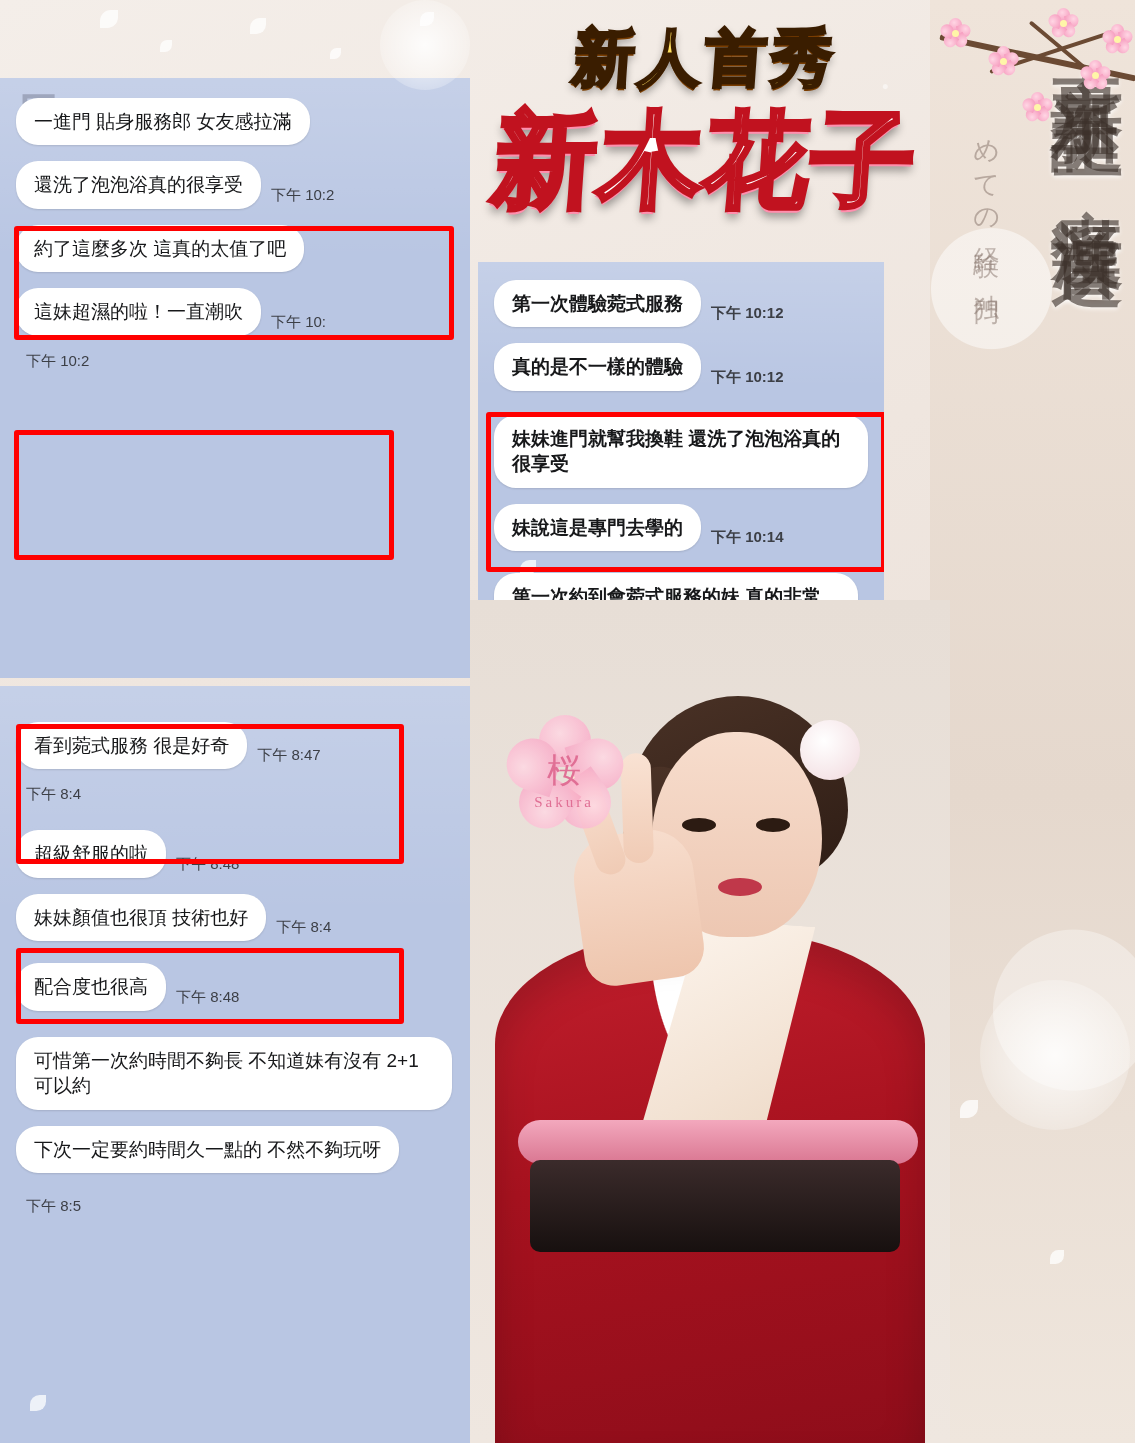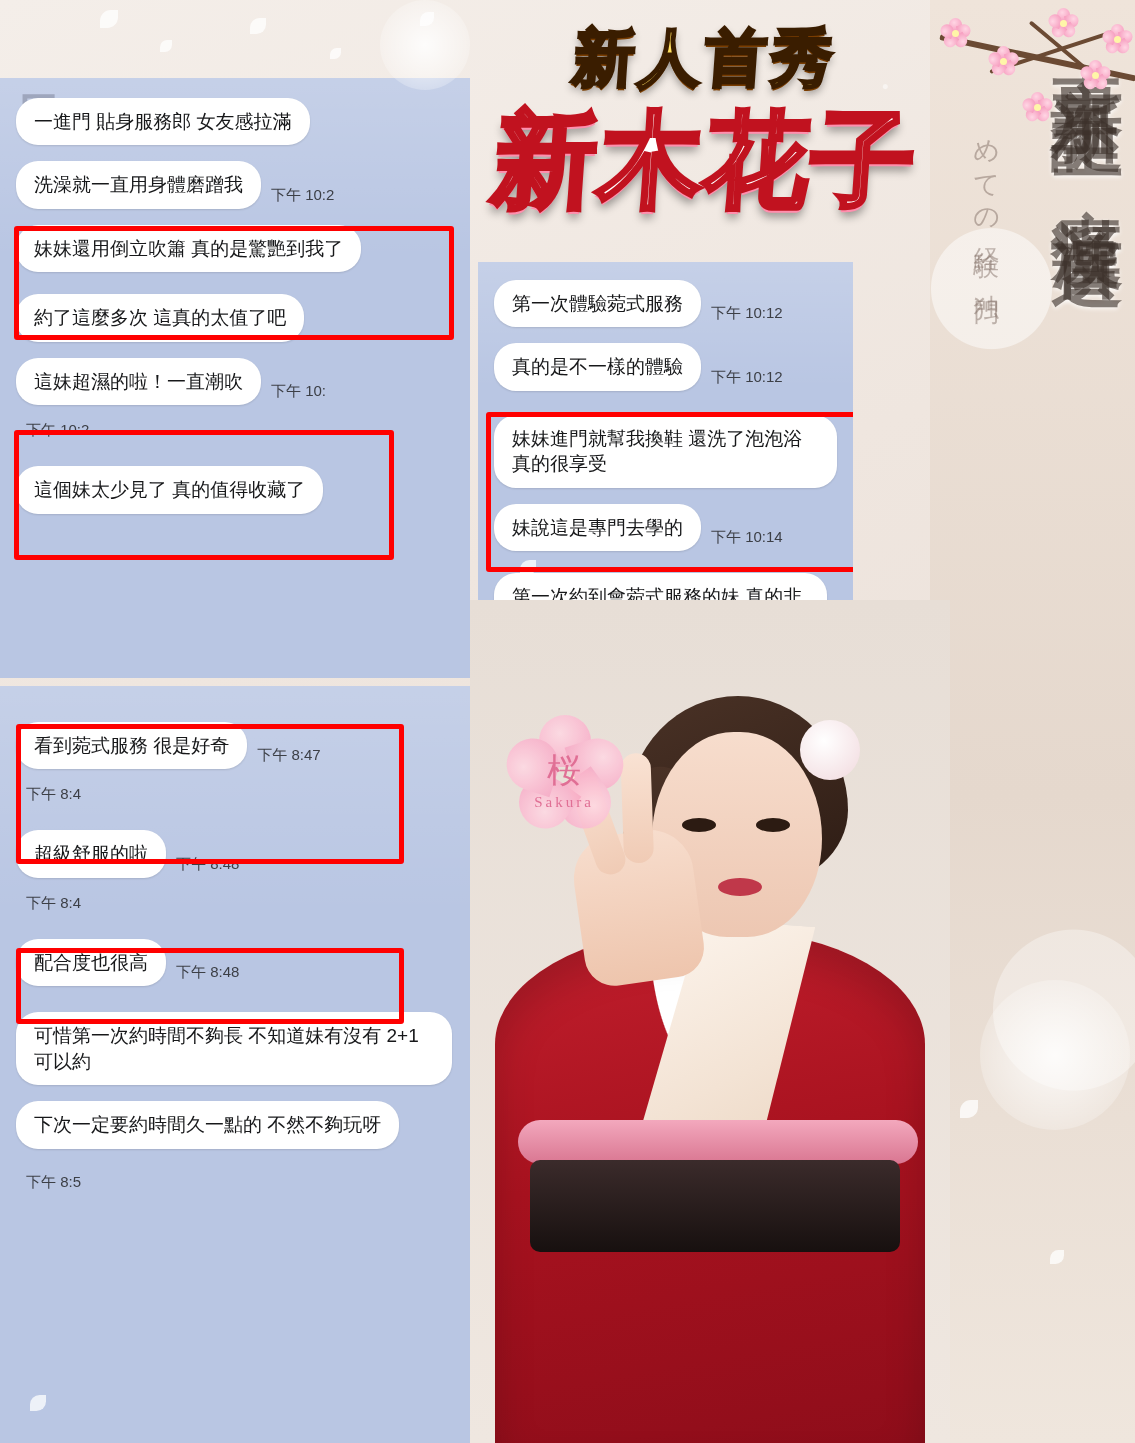--- a/index.html
+++ b/index.html
@@ -86,21 +86,21 @@
   .chat{
     position:absolute;
     background:#b9c6e3;
     overflow:hidden;
   }
   .chat:before{
     content:"";position:absolute;inset:0;
     background:linear-gradient(180deg,rgba(255,255,255,.18),rgba(255,255,255,0) 30%);
   }
   #chat-left-top{left:0;top:78px;width:470px;height:600px;}
-  #chat-right-top{left:478px;top:262px;width:375px;height:420px;}
+  #chat-right-top{left:478px;top:262px;width:406px;height:420px;font-weight:bold;}
   #chat-left-bottom{left:0;top:686px;width:470px;height:757px;}
 
   .ghost{
     position:absolute;font-family:"Liberation Serif","DejaVu Serif",serif;
     color:rgba(90,90,110,.35);font-size:46px;font-weight:700;
   }
 
   .row{position:relative;margin:0 0 16px 0;display:flex;align-items:flex-end;}
   .bubble{
     background:#fff;border-radius:22px;
@@ -285,41 +285,33 @@
   </div>
 
   <div class="chat" id="chat-left-top">
     <div class="ghost" style="left:16px;top:6px;">日</div>
     <div class="pad" style="padding-top:20px;">
       <div class="row">
         <div class="bubble">一進門 貼身服務郎 女友感拉滿</div>
         <div class="time"></div>
       </div>
       <div class="row">
-        <div class="bubble">洗澡就一直用身體磨蹭我</div>
+        <div class="bubble">還洗了泡泡浴真的很享受</div>
         <div class="time">下午 10:2</div>
-      </div>
-      <div class="row" style="margin-bottom:22px;">
-        <div class="bubble" style="max-width:380px;">妹妹還用倒立吹簫 真的是驚艷到我了</div>
-        <div class="time"></div>
       </div>
       <div class="row">
         <div class="bubble">約了這麼多次 這真的太值了吧</div>
         <div class="time"></div>
       </div>
       <div class="row">
         <div class="bubble">這妹超濕的啦！一直潮吹</div>
         <div class="time">下午 10:</div>
       </div>
       <div class="row" style="margin-bottom:22px;">
         <div class="time">下午 10:2</div>
-      </div>
-      <div class="row">
-        <div class="bubble" style="max-width:390px;">這個妹太少見了 真的值得收藏了</div>
-        <div class="time"></div>
       </div>
     </div>
     <div class="hl-box" style="left:14px;top:148px;width:430px;height:104px;"></div>
     <div class="hl-box" style="left:14px;top:352px;width:370px;height:120px;"></div>
   </div>
 
   <div class="chat" id="chat-right-top">
     <div class="pad" style="padding-top:18px;">
       <div class="row">
         <div class="bubble">第一次體驗菀式服務</div>
@@ -351,20 +343,21 @@
         <div class="time">下午 8:47</div>
       </div>
       <div class="row" style="margin-bottom:22px;">
         <div class="time">下午 8:4</div>
       </div>
       <div class="row">
         <div class="bubble">超級舒服的啦</div>
         <div class="time">下午 8:48</div>
       </div>
       <div class="row" style="margin-bottom:22px;">
+        <div class="bubble">妹妹顏值也很頂 技術也好</div>
         <div class="time">下午 8:4</div>
       </div>
       <div class="row">
         <div class="bubble">配合度也很高</div>
         <div class="time">下午 8:48</div>
       </div>
       <div class="row" style="margin-top:26px;">
         <div class="bubble" style="max-width:400px;">可惜第一次約時間不夠長 不知道妹有沒有 2+1可以約</div>
       </div>
       <div class="row" style="margin-top:12px;">

